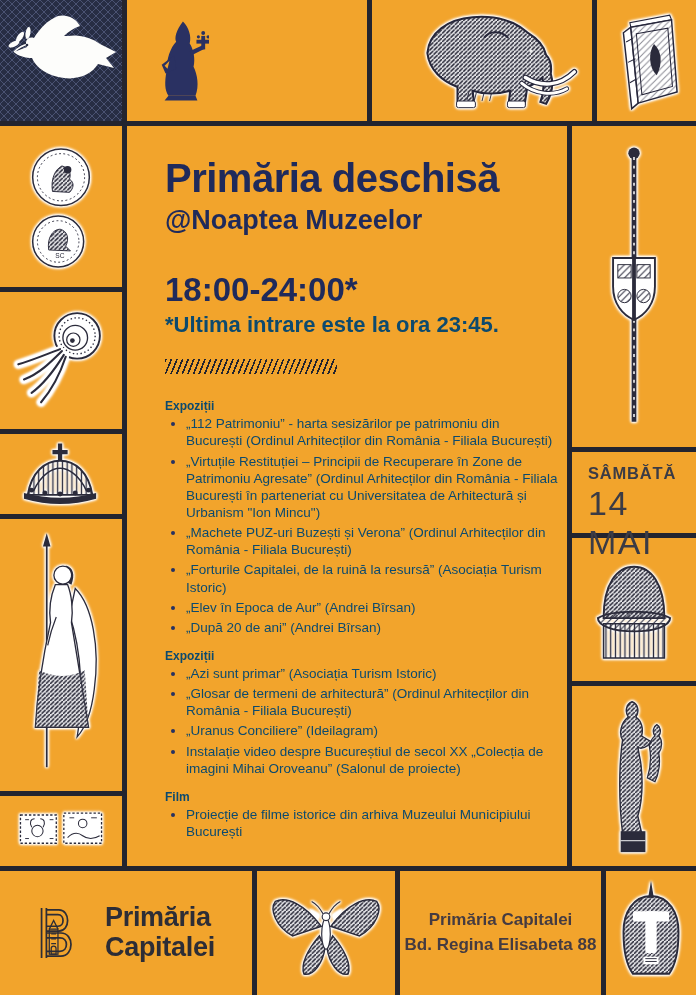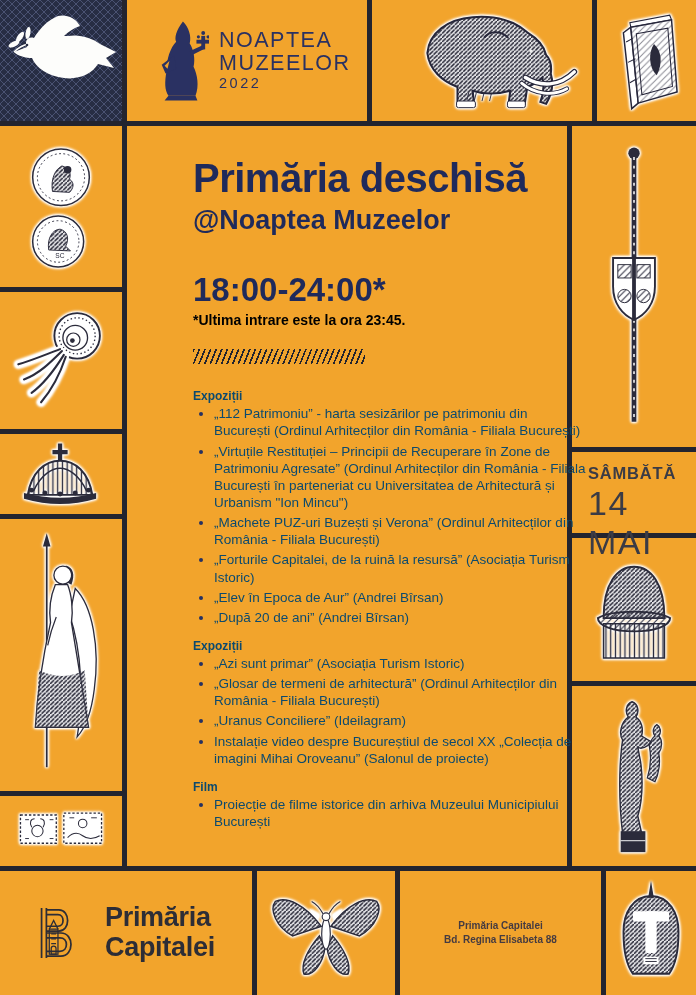--- a/index.html
+++ b/index.html
@@ -12,43 +12,43 @@
   .gline { position:absolute; background:#23242F; }
   .sticker { filter: drop-shadow(0 0 1.2px #fff) drop-shadow(0 0 1.2px #fff) drop-shadow(0 0 1px #fff); }
 
   
   .nm-logo { gap:10px; justify-content:flex-start; padding-left:26px; box-sizing:border-box; }
   .nm-text { color:#2A3162; line-height:1.05; letter-spacing:1.5px; font-size:21.5px; }
   .nm-year { font-size:14.5px; letter-spacing:2.5px; margin-top:2px; }
 
   
   .content { position:absolute; left:127px; top:126px; width:440px; height:740px;
-             box-sizing:border-box; padding:30px 24px 0 38px;margin-left:28px; }
+             box-sizing:border-box; padding:30px 24px 0 38px; }
   .title { font-size:40px; font-weight:700; color:#1F2A5B; letter-spacing:-0.5px; margin:0; line-height:1.1; }
   .subtitle { font-size:27px; font-weight:600; color:#1F2A5B; margin:5px 0 0; line-height:1.15; }
   .hours { font-size:33px; font-weight:700; color:#1F2A5B; margin:36px 0 0; line-height:1.1; }
-  .hours-note { font-size:14px; font-weight:700; color:#000000; margin:4px 0 0; }
+  .hours-note { font-size:22px; font-weight:700; color:#0c4a6e; margin:4px 0 0; }
   .hatch-divider { width:172px; height:15px; margin-top:21px;
     background:repeating-linear-gradient(112deg,#23242F 0 1.6px,transparent 1.6px 5.2px); }
   .section-h { font-size:12px; font-weight:700; margin:13px 0 2px; color:#0c4a6e; }
   .section-h.first { margin-top:25px; }
   .content ul { margin:1px 0 6px; padding-left:21px; width:372px; }
   .content li { font-size:13.5px; line-height:1.27; margin-bottom:3px; color:#0c4a6e; }
   .content li::marker { color:#263161; }
 
   
   .date-cell { flex-direction:column; align-items:flex-start; justify-content:flex-start;
                padding:12px 0 0 16px; box-sizing:border-box; color:#3B3B45; }
   .date-day { font-size:16.5px; font-weight:700; letter-spacing:0.8px; }
   .date-val { font-size:34px; font-weight:400; letter-spacing:1.5px; margin-top:1px; }
 
   
   .footer-logo { justify-content:flex-start; padding-left:30px; box-sizing:border-box; gap:13px; }
   .footer-logo-text { font-size:27px; font-weight:700; color:#2D2D36; line-height:1.1; letter-spacing:-0.3px;margin-left:8px; }
-  .address { flex-direction:column; color:#453B41; font-size:10px; font-weight:700;
+  .address { flex-direction:column; color:#453B41; font-size:17px; font-weight:700;
              line-height:1.45; text-align:left; }
 </style>
 </head>
 <body>
 
 <div class="poster">
 
   <svg width="0" height="0" style="position:absolute">
     <defs>
       <pattern id="hx" width="7" height="7" patternUnits="userSpaceOnUse">
@@ -107,25 +107,20 @@
         <path d="M38 34 L53 27 L54 31 L40 38 Z"></path>
         <path d="M50 18 L54 18 L54 32 L50 32 Z"></path>
         <path d="M45 22 L59 22 L59 26 L45 26 Z"></path>
         <circle cx="52" cy="15" r="2"></circle>
           <circle cx="47" cy="19" r="1.6"></circle>
           <circle cx="57" cy="19" r="1.6"></circle>
         <path d="M16 80 L12 85 L46 85 L44 80 Z"></path>
       </g>
       <path d="M17 44 L12 49 L15 52 Z" fill="#F2A42C"></path>
     </svg>
-    <div class="nm-text">
-      <div>NOAPTEA</div>
-      <div>MUZEELOR</div>
-      <div class="nm-year">2022</div>
-    </div>
   </div>
 
   <div class="cell" style="left:372px;top:0;width:220px;height:121px">
     <svg class="sticker" width="212" height="114" viewBox="0 0 220 121">
       <path d="M52 52 C54 30 74 16 100 14 C124 12 144 18 158 30 C168 36 176 44 178 54 C182 58 184 66 183 74 C186 84 184 96 178 106 L172 104 C176 94 176 86 174 78 C170 82 164 86 158 88 C157 96 156 102 155 108 L138 108 L140 92 C126 96 112 96 100 92 L102 108 L84 108 L84 88 C68 82 54 70 52 52 Z" fill="url(#hd)" stroke="#26263A" stroke-width="2.2"></path>
       <path d="M138 36 C130 28 118 28 112 36" fill="none" stroke="#26263A" stroke-width="2"></path>
       <path d="M104 94 l-2 8 M112 95 l-2 8 M120 95 l-2 8 M96 94 l-2 8" stroke="#26263A" stroke-width="1"></path>
       <path d="M156 78 C172 88 192 88 208 72" fill="none" stroke="#26263A" stroke-width="6" stroke-linecap="round"></path>
       <path d="M156 78 C172 88 192 88 208 72" fill="none" stroke="#FFFFFF" stroke-width="3.6" stroke-linecap="round"></path>
       <path d="M152 84 C166 96 186 98 200 90" fill="none" stroke="#26263A" stroke-width="5" stroke-linecap="round"></path>

